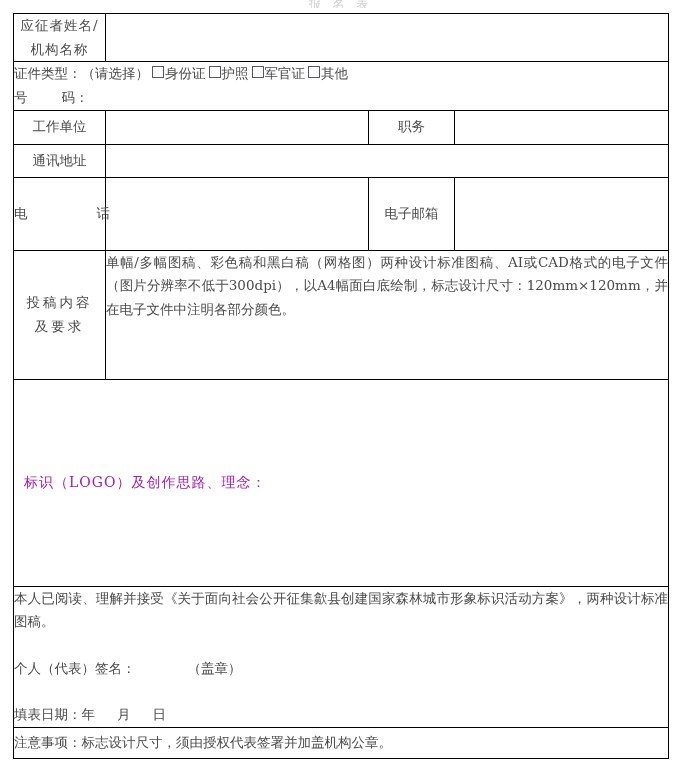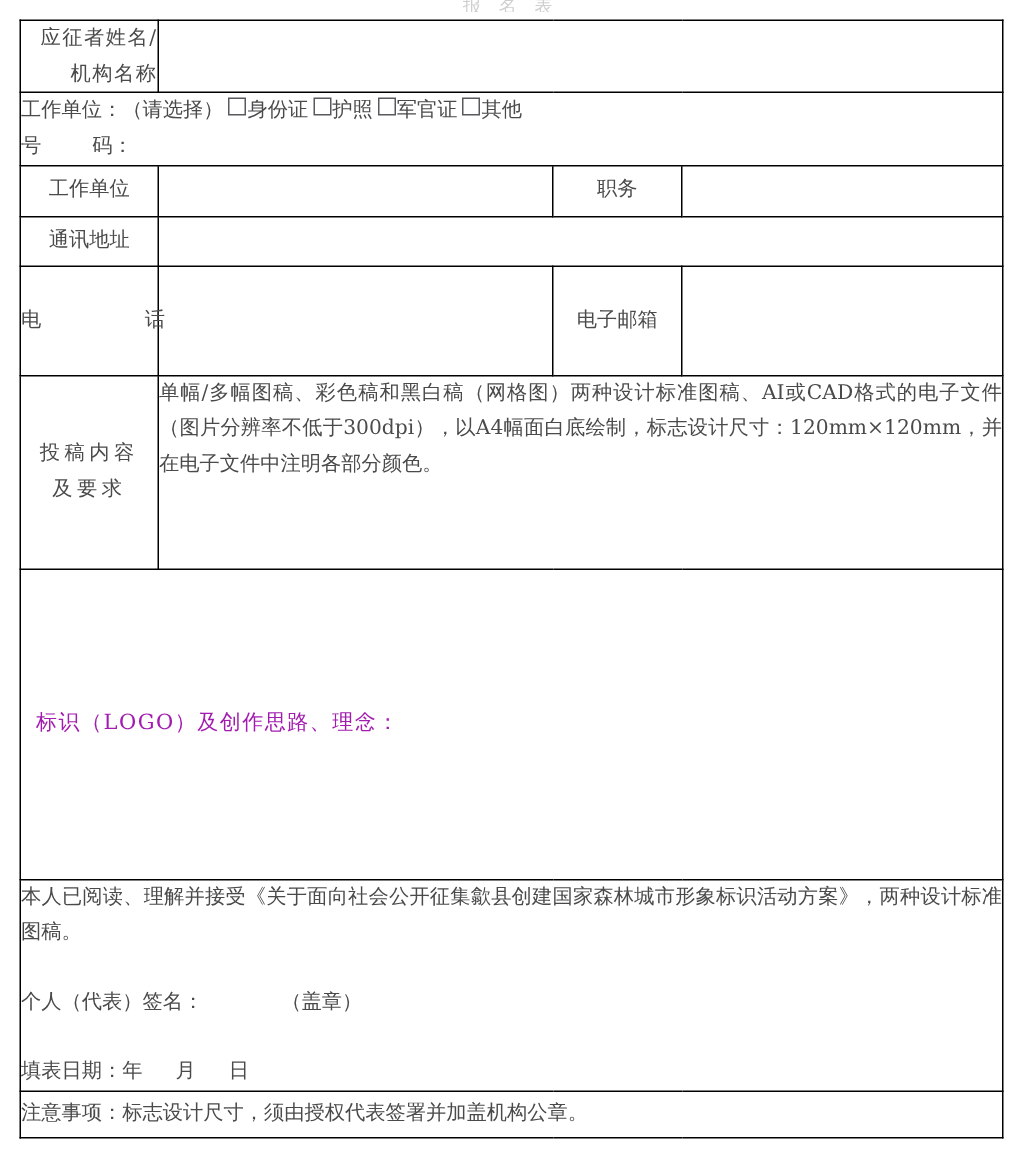--- a/index.html
+++ b/index.html
@@ -75,21 +75,21 @@
     background: #ffffff;
   }
 
   
   .r-name-label {
     height: 34px;
     padding-left: 16px;
     color: #5a5e63;
     letter-spacing: 1px;
     font-size: 14px;
-    text-align: right;
+    text-align: center;
   }
 
   
   .idblock {
     padding: 6px 8px 6px 8px;
     font-size: 14px;
     color: #4a4a4a;
     line-height: 2.0;
   }
   .idblock .line2 {
@@ -164,21 +164,21 @@
     <tbody>
 
       <tr>
         <td colspan="1" class="r-name-label" style="width:92px">应征者姓名/机构名称</td>
         <td colspan="3" class="blank-cell"></td>
       </tr>
 
       <tr>
         <td colspan="4" class="idblock">
           <div class="line1">
-            <span>工作单位：（请选择）</span><span class="chk"></span><span>身份证</span><span class="chk"></span><span>护照</span><span class="chk"></span><span>军官证</span><span class="chk"></span><span>其他</span>
+            <span>证件类型：（请选择）</span><span class="chk"></span><span>身份证</span><span class="chk"></span><span>护照</span><span class="chk"></span><span>军官证</span><span class="chk"></span><span>其他</span>
           </div>
           <div class="line2">
             <span>号</span><span class="gap-wide"></span><span>码：</span>
           </div>
         </td>
       </tr>
 
       <tr>
         <td class="lbl cell-pad" style="height:33px">工作单位</td>
         <td class="blank-cell"></td>

